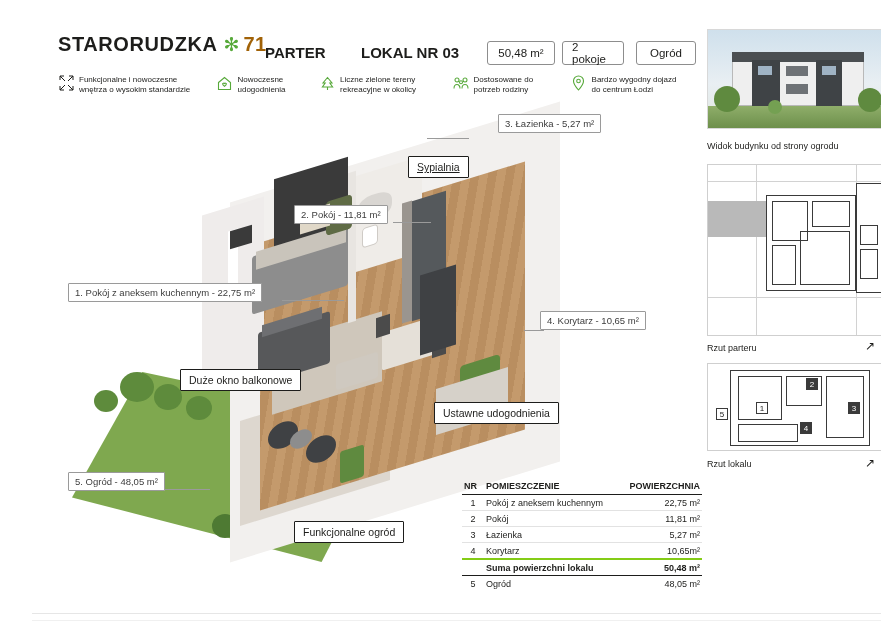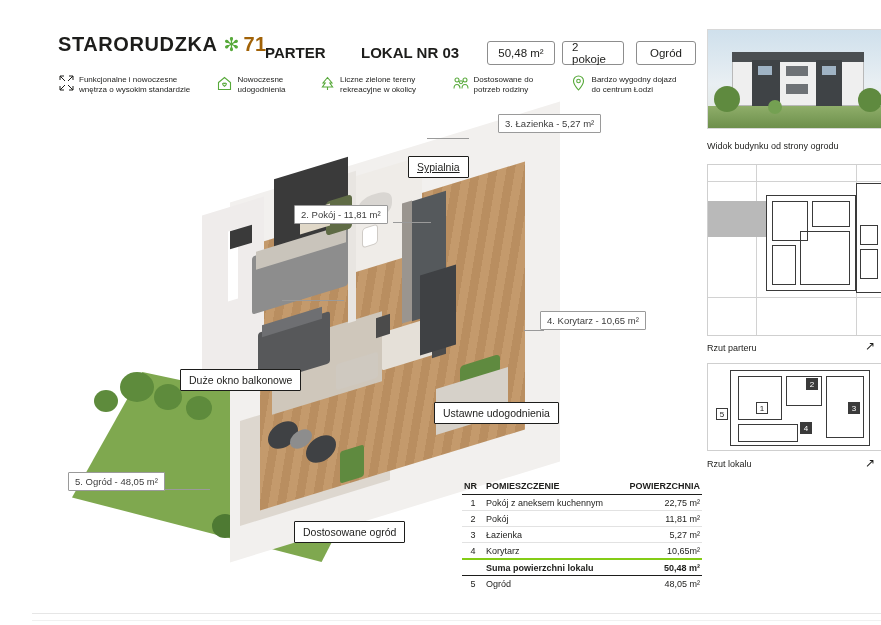--- a/index.html
+++ b/index.html
@@ -315,31 +315,32 @@
 
   <div class="lead" style="left:395px; top:138px; width:42px;"></div>
   <div class="lbl" style="left:466px; top:114px;">3. Łazienka - 5,27 m²</div>
 
   <div class="lbl-strong" style="left:376px; top:156px;text-decoration:underline;">Sypialnia</div>
 
   <div class="lead" style="left:361px; top:222px; width:38px;"></div>
   <div class="lbl" style="left:262px; top:205px;">2. Pokój - 11,81 m²</div>
 
   <div class="lead" style="left:250px; top:300px; width:62px;"></div>
+  <div class="lbl" style="left:36px; top:283px;">1. Pokój z aneksem kuchennym - 22,75 m²</div>
 
   <div class="lead" style="left:492px; top:330px; width:20px;"></div>
   <div class="lbl" style="left:508px; top:311px;">4. Korytarz - 10,65 m²</div>
 
   <div class="lbl-strong" style="left:148px; top:369px;">Duże okno balkonowe</div>
   <div class="lbl-strong" style="left:402px; top:402px;">Ustawne udogodnienia</div>
 
   <div class="lead" style="left:130px; top:489px; width:48px;"></div>
   <div class="lbl" style="left:36px; top:472px;text-align:right;">5. Ogród - 48,05 m²</div>
 
-  <div class="lbl-strong" style="left:262px; top:521px;">Dostosowane ogród</div>
+  <div class="lbl-strong" style="left:262px; top:521px;">Funkcjonalne ogród</div>
 
   <div class="tbl">
     <table>
       <thead>
         <tr>
           <th class="c1">NR</th>
           <th class="c2">POMIESZCZENIE</th>
           <th class="c3">POWIERZCHNIA</th>
         </tr>
       </thead>

